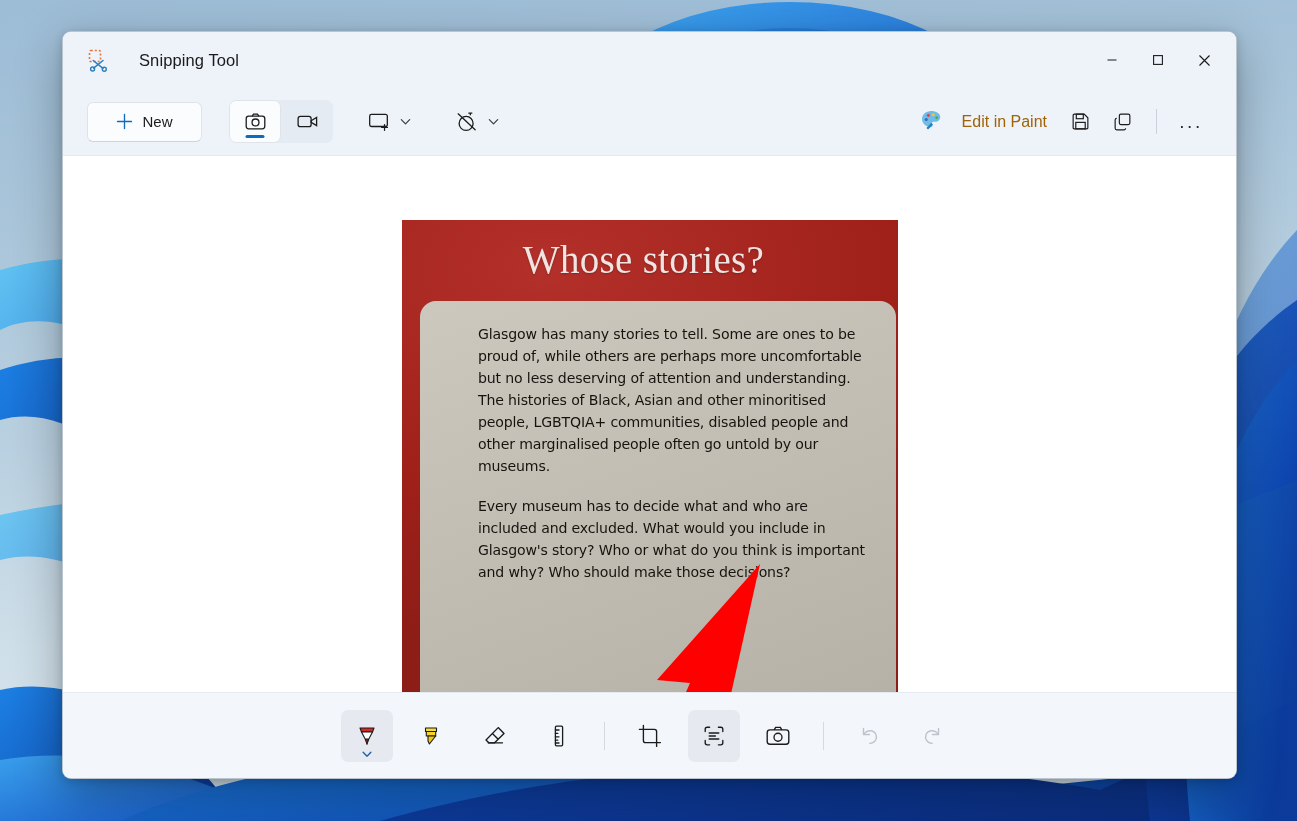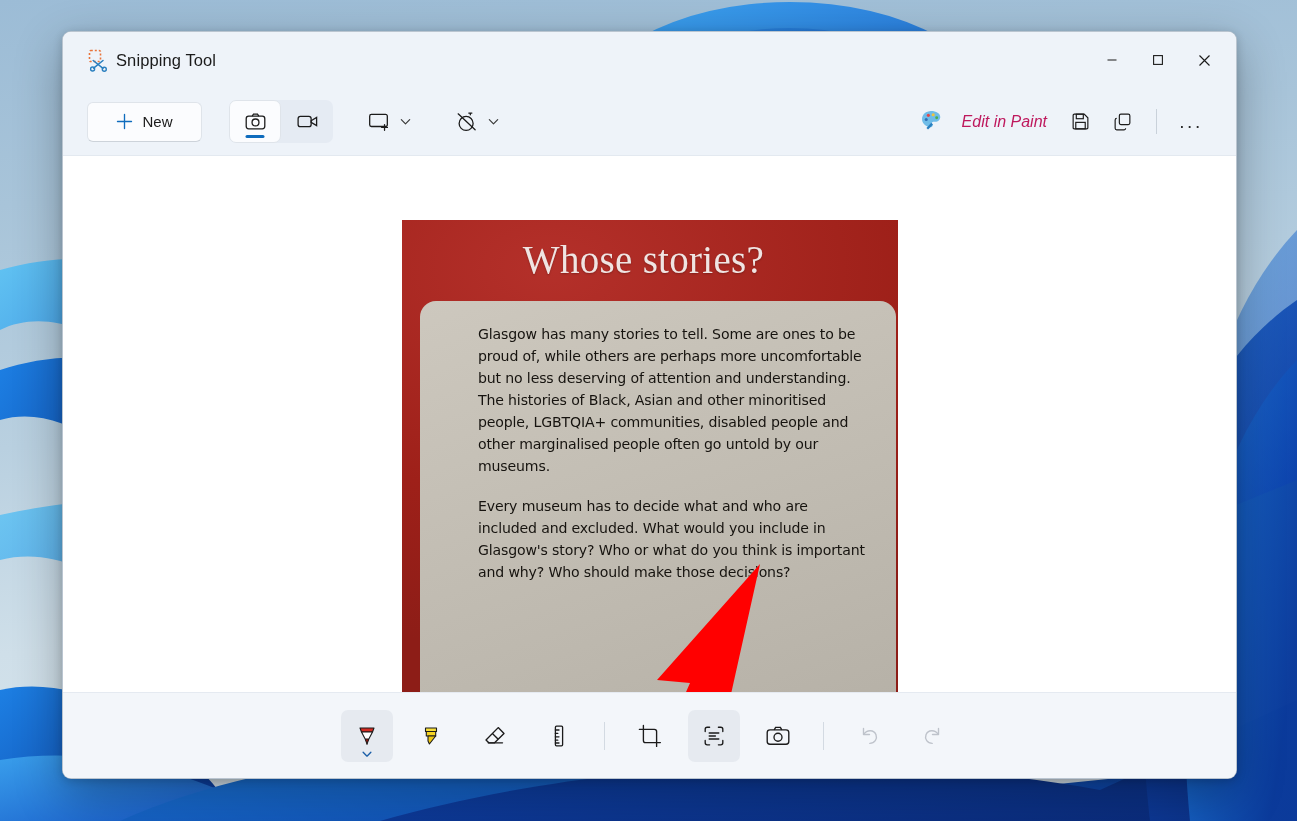--- a/index.html
+++ b/index.html
@@ -37,21 +37,21 @@
   
   .titlebar {
     height: 56px;
     background: #eef3f9;
     display: flex; align-items: center;
     flex: 0 0 auto;
     position: relative;
   }
   .app-icon { margin-left: 24px; width: 24px; height: 24px; position: relative; }
   .title-text {
-    margin-left: 5px;
+    margin-left: 28px;
     font-size: 16.5px; color: #1b1b1b;
     letter-spacing: .1px;
   }
   .win-controls { margin-left: auto; display: flex; height: 56px; }
   .win-btn {
     width: 46px; height: 56px;
     display: flex; align-items: center; justify-content: center;
     cursor: default;
   }
   .win-btn svg { display: block; }
@@ -118,23 +118,22 @@
     border-radius: 6px;
     cursor: default;
   }
   .chev { color: #3a3a3a; }
 
   .cmd-right { margin-left: auto; display: flex; align-items: center; gap: 0; }
   .edit-paint {
     display: flex; align-items: center; gap: 20px;
     height: 40px; padding: 0 12px;
     border-radius: 6px;
-    font-size: 16px; color: #be185d;
-    cursor: default;
-    font-style: italic;
+    font-size: 16px; color: #a16207;
+    cursor: default;
   }
   .icon-btn {
     width: 42px; height: 40px;
     display: flex; align-items: center; justify-content: center;
     border-radius: 6px; cursor: default;
   }
   .cmd-divider {
     width: 1px; height: 25px;
     background: #c9d1da;
     margin: 0 13px;

